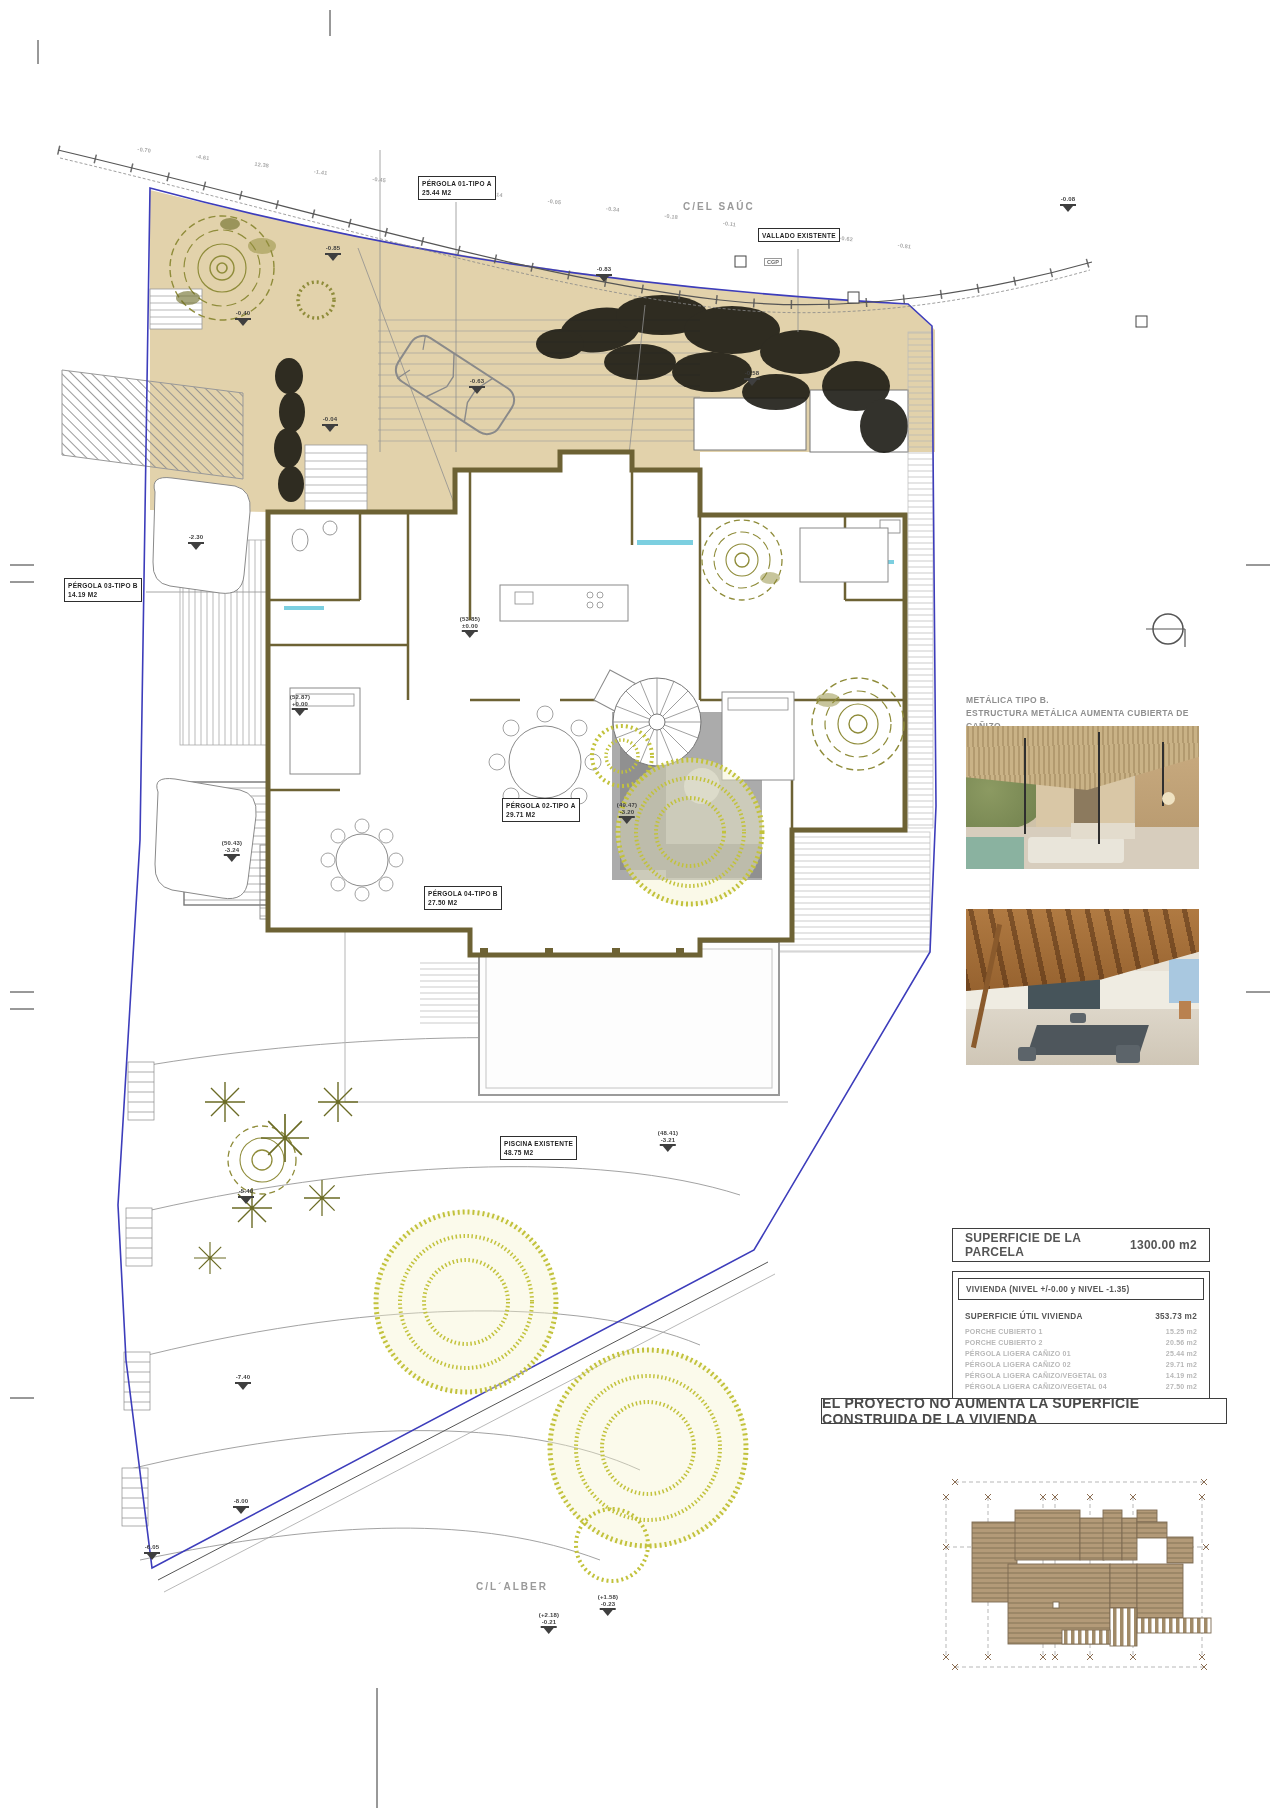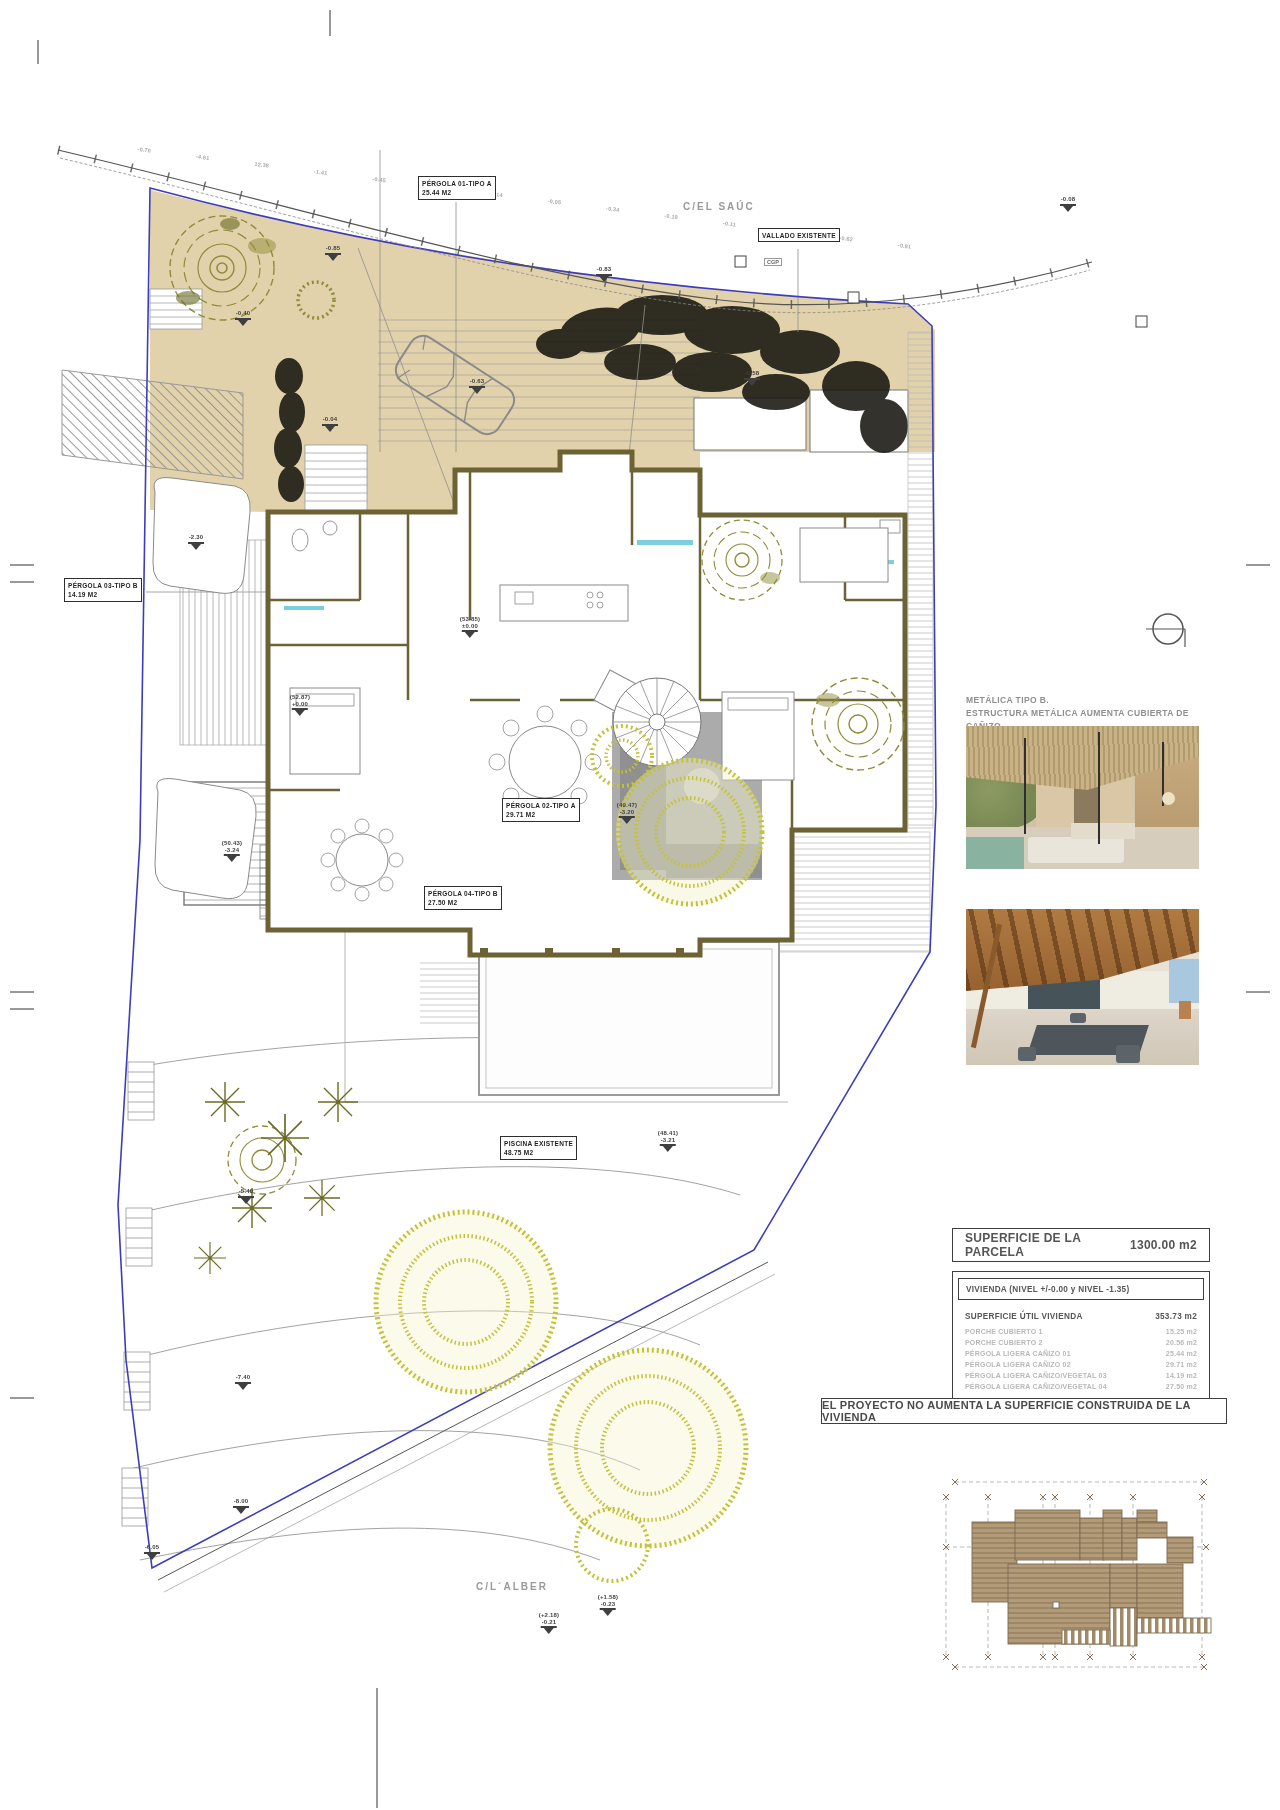--- a/index.html
+++ b/index.html
@@ -75,21 +75,21 @@
   .tbox{border:1.5px solid #3e3e3e;background:#fff;box-sizing:border-box;}
   .row1{height:28px;display:flex;align-items:center;justify-content:space-between;padding:16px 12px;margin-bottom:9px;font-size:12px;letter-spacing:.3px;}
   .big{padding:6px 0 7px;}
   .thead{border:1px solid #3e3e3e;margin:0 5px 7px;height:20px;display:flex;align-items:center;padding:0 7px;font-size:8.2px;letter-spacing:.3px;}
   .trow{display:flex;justify-content:space-between;align-items:center;padding:0 12px;}
   .trow.main{height:19px;font-size:8.2px;letter-spacing:.3px;}
   .trow.sub{height:11px;color:#b8b8b8;font-size:7px;letter-spacing:.2px;}
   .val{white-space:nowrap;}
 
   .banner{position:absolute;left:821px;top:1398px;width:404px;height:24px;border:1.2px solid #3e3e3e;
-          display:flex;align-items:center;justify-content:center;font-size:11px;letter-spacing:.3px;color:#4a4a4a;background:#fff;}
+          display:flex;align-items:center;justify-content:center;font-size:14px;letter-spacing:.3px;color:#4a4a4a;background:#fff;}
 
   .roof-svg{position:absolute;left:938px;top:1452px;}
   .north-svg{position:absolute;left:1146px;top:607px;}
 </style>
 </head>
 <body>
 
 <div id="sheet">
 
   <svg class="plan-svg" width="1280" height="1810" viewBox="0 0 1280 1810">

